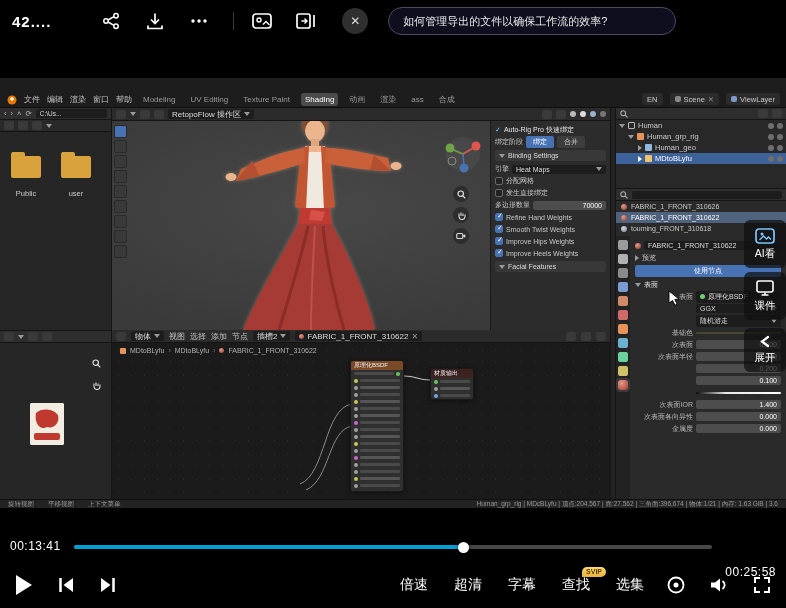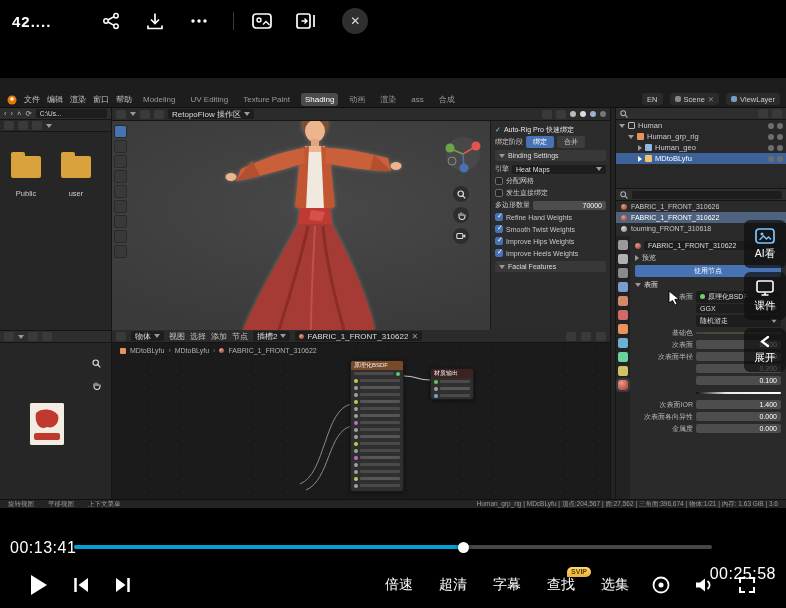--- a/index.html
+++ b/index.html
@@ -113,25 +113,25 @@
 .statusbar{position:absolute;left:0;top:421px;width:786px;height:9px;background:#232323;border-top:1px solid #101010;display:flex;align-items:center;font-size:6.5px;color:#9a9a9a;padding:0 8px;gap:14px;white-space:nowrap;}
 .statusbar .right{margin-left:auto;}
 
 
 .ovbtn{position:absolute;left:744px;width:42px;border-radius:6px;background:rgba(15,15,15,.72);display:flex;flex-direction:column;align-items:center;justify-content:center;gap:3px;cursor:pointer;color:#fff;font-size:10.5px;padding:5px 0;}
 
 
 .cursor{position:absolute;left:668px;top:212px;z-index:60;pointer-events:none;}
 
 
-.time{position:absolute;top:539px;color:#fff;font-size:16px;letter-spacing:.5px;}
+.time{position:absolute;top:539px;color:#fff;font-size:12px;letter-spacing:.5px;}
 .ptrack{position:absolute;left:74px;top:545px;width:638px;height:4px;background:rgba(255,255,255,.28);border-radius:2px;cursor:pointer;}
 .pfill{position:absolute;left:0;top:0;height:4px;background:#00a1d6;border-radius:2px;width:0;}
 .pknob{position:absolute;top:-3.5px;width:11px;height:11px;border-radius:50%;background:#fff;box-shadow:0 0 4px rgba(0,0,0,.6);cursor:grab;}
-.controls{position:absolute;left:0;top:562px;width:786px;height:46px;display:flex;align-items:center;padding:0 29px;}
+.controls{position:absolute;left:0;top:562px;width:786px;height:46px;display:flex;align-items:center;padding:0 14px;}
 .cbtn{display:flex;align-items:center;justify-content:center;cursor:pointer;margin-right:22px;}
 .ctext{color:#fff;font-size:14px;cursor:pointer;margin-left:26px;white-space:nowrap;position:relative;}
 .cico{margin-left:22px;cursor:pointer;display:flex;align-items:center;}
 .svip{position:absolute;top:-9px;right:-16px;background:linear-gradient(180deg,#ffd96a,#e9b23c);color:#5a3c00;font-size:7px;font-weight:bold;border-radius:6px 6px 6px 1px;padding:1px 4px;line-height:1.2;}
 </style>
 </head>
 <body>
 
 <div id="app">
 
@@ -178,20 +178,21 @@
     <span class="tbi">
       <svg width="22" height="20">
           <g stroke="#fff" stroke-width="1.7" fill="none">
             <rect x="2" y="3" width="13" height="14" rx="2"></rect>
             <path d="M19 4v12"></path>
             <path d="M6.5 10h5M9.5 7.5L12 10l-2.5 2.5" stroke-width="1.4"></path>
           </g>
         </svg>
     </span>
     <span class="tb-close">✕</span>
+    <div class="tb-input">如何管理导出的文件以确保工作流的效率?</div>
   </div>
 
   <div id="blender">
 
 
     <div class="b-menubar">
       <svg width="11" height="11">
           <circle cx="6" cy="6" r="4.5" fill="#ea7600"></circle>
           <circle cx="6" cy="5" r="1.8" fill="#fff"></circle>
         </svg>

